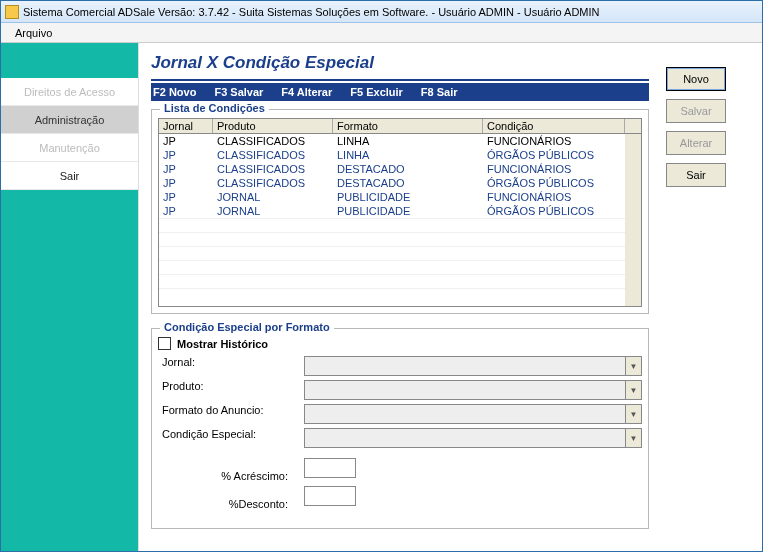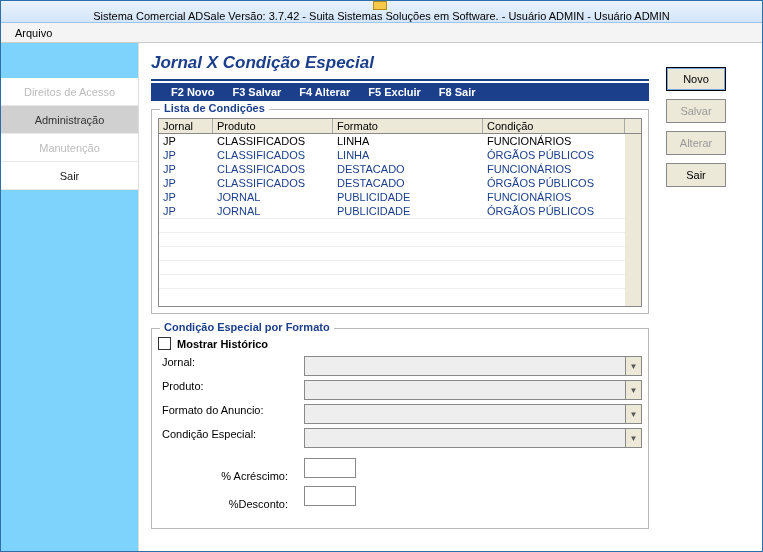--- a/index.html
+++ b/index.html
@@ -1,33 +1,33 @@
 <!DOCTYPE html>
 <html><head>
 <meta charset="utf-8">
 <style>
   * { box-sizing: border-box; margin: 0; padding: 0; font-family: Tahoma, Arial, sans-serif; }
   body { background: #fff; width: 763px; height: 552px; overflow: hidden; border: 1px solid #2e6ea8; }
-  .titlebar { background: linear-gradient(#e8f2fc, #d4e6f9); height: 22px; display: flex; align-items: center; padding: 0 4px; border-bottom: 1px solid #9ec3e6; flex-direction: column; }
+  .titlebar { background: linear-gradient(#e8f2fc, #d4e6f9); height: 22px; display: flex; align-items: center; padding: 0 4px; border-bottom: 1px solid #9ec3e6; }
   .titlebar-icon { width: 14px; height: 14px; background: #f7c94a; border: 1px solid #b88d1a; margin-right: 4px; }
   .titlebar-text { font-size: 11px; color: #000; }
   .menubar { height: 20px; background: #f4f4f4; border-bottom: 1px solid #ccc; display: flex; align-items: center; padding-left: 6px; }
   .menubar-item { font-size: 11px; padding: 11px 8px; color: #000; cursor: default; }
 
   .main-layout { display: flex; height: calc(552px - 22px - 20px - 2px); }
-  .sidebar { width: 138px; background: #7dd3fc; border-right: 1px solid #ddd; padding-top: 35px; }
+  .sidebar { width: 138px; background: #14b8a6; border-right: 1px solid #ddd; padding-top: 35px; }
   .sidebar-item { height: 28px; display: flex; align-items: center; justify-content: center; font-size: 11px; color: #bcbcbc; border-bottom: 1px solid #e8e8e8; background: #fff; cursor: default; }
   .sidebar-item.active { background: #d0d0d0; color: #333; }
   .sidebar-item.dark { color: #222; }
 
   .content { flex: 1; padding: 6px 8px 10px 12px; position: relative; }
   .page-title { color: #1b3f8b; font-size: 17px; font-weight: bold; font-style: italic; margin: 4px 0 6px 0; }
   .title-underline { border-bottom: 2px solid #1b3f8b; margin-bottom: 2px; width: 498px; }
 
-  .shortcut-bar { background: #1b3f8b; color: #fff; font-weight: bold; font-size: 11px; padding: 3px 20px; width: 498px; display: flex; gap: 18px; }
+  .shortcut-bar { background: #1b3f8b; color: #fff; font-weight: bold; font-size: 11px; padding: 3px 2px; width: 498px; display: flex; gap: 18px; }
 
   .fieldset { border: 1px solid #b8b8b8; margin-top: 8px; padding: 8px 6px 6px 6px; position: relative; width: 498px; }
   .fieldset-legend { position: absolute; top: -8px; left: 8px; background: #fff; padding: 0 4px; color: #1b3f8b; font-size: 11px; font-weight: bold; }
 
   .grid { border: 1px solid #888; background: #fff; }
   .grid-header { display: flex; background: #ece9d8; border-bottom: 1px solid #888; }
   .grid-header-cell { font-size: 11px; padding: 1px 4px; border-right: 1px solid #aaa; color: #000; }
   .grid-body { height: 172px; overflow-y: hidden; position: relative; background: #fff; border-right: 16px solid #ece9d8; }
   .grid-body::after { content:''; position:absolute; right:-16px; top:0; width:16px; height:100%; background:#ece9d8; }
   .grid-row { display: flex; font-size: 11px; color: #1b3f8b; height: 14px; align-items: center; }

